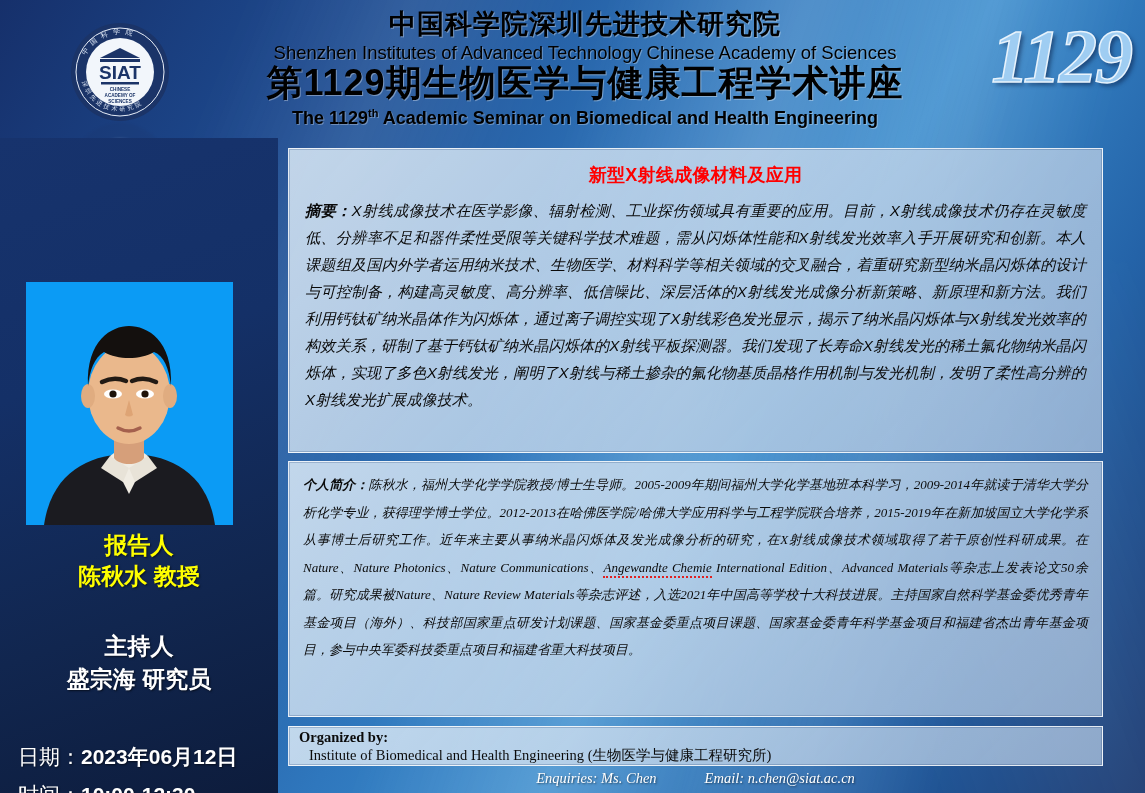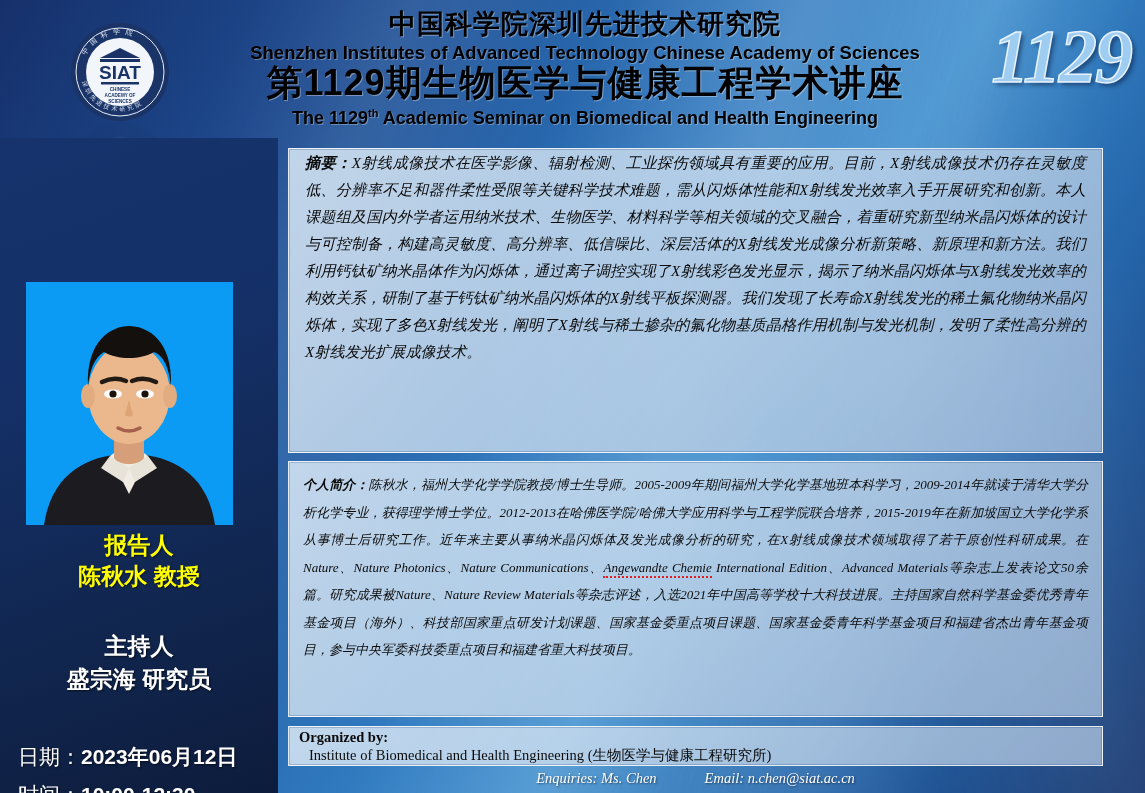--- a/index.html
+++ b/index.html
@@ -62,21 +62,21 @@
   #header-text {
     position: absolute; left: 190px; top: 8px; width: 790px;
     text-align: center;
   }
   .hd-cn1 {
     font-size: 27px; font-weight: bold; color: #000;
     letter-spacing: 1px; line-height: 32px;
     text-shadow: 1px 1px 0 rgba(255,255,255,0.35);
   }
   .hd-en1 {
-    font-size: 18.5px; font-weight: bold; color: #000;
+    font-size: 18.5px; font-weight: normal; color: #000;
     line-height: 26px; letter-spacing: 0px;
     text-shadow: 1px 1px 0 rgba(255,255,255,0.3);
   }
   .hd-cn2 {
     font-size: 36px; font-weight: bold; color: #000;
     letter-spacing: 1px; line-height: 34px;
     text-shadow: 1px 1px 0 rgba(255,255,255,0.35);
   }
   .hd-en2 {
     font-size: 18px; font-weight: bold; color: #000;
@@ -154,21 +154,21 @@
 
   #talk-title {
     margin: 14px 0 10px 0;
     text-align: center;
     font-size: 18px; font-weight: bold;
     color: #ff0000;
     font-family: "Liberation Sans", sans-serif;
     letter-spacing: 0.3px;
   }
   .body-text {
-    font-family: Liberation Serif, serif;
+    font-family: Liberation Sans, sans-serif;
     font-size: 15.2px;
     line-height: 27px;
     color: #0a0a0a;
     text-align: justify;
     padding: 0 14px;
     font-style: italic;
   }
   .body-text b { font-weight: bold; }
   #abstract-text { padding: 0 16px 0 16px; }
   #bio-text {
@@ -309,20 +309,21 @@
       <div class="detail-row">
         <span class="detail-label">时间：</span>
         <span class="detail-value">10:00-12:30</span>
       </div>
 
     </div>
 
   </div>
 
   <div class="panel" id="abstract-panel">
+    <div id="talk-title">新型X射线成像材料及应用</div>
     <div class="body-text" id="abstract-text"><b>摘要：</b><span>X射线成像技术在医学影像、辐射检测、工业探伤领域具有重要的应用。目前，X射线成像技术仍存在灵敏度低、分辨率不足和器件柔性受限等关键科学技术难题，需从闪烁体性能和X射线发光效率入手开展研究和创新。本人课题组及国内外学者运用纳米技术、生物医学、材料科学等相关领域的交叉融合，着重研究新型纳米晶闪烁体的设计与可控制备，构建高灵敏度、高分辨率、低信噪比、深层活体的X射线发光成像分析新策略、新原理和新方法。我们利用钙钛矿纳米晶体作为闪烁体，通过离子调控实现了X射线彩色发光显示，揭示了纳米晶闪烁体与X射线发光效率的构效关系，研制了基于钙钛矿纳米晶闪烁体的X射线平板探测器。我们发现了长寿命X射线发光的稀土氟化物纳米晶闪烁体，实现了多色X射线发光，阐明了X射线与稀土掺杂的氟化物基质晶格作用机制与发光机制，发明了柔性高分辨的X射线发光扩展成像技术。</span></div>
   </div>
 
   <div class="panel" id="bio-panel">
     <div id="bio-text"><b>个人简介：</b><span>陈秋水，福州大学化学学院教授/博士生导师。2005-2009年期间福州大学化学基地班本科学习，2009-2014年就读于清华大学分析化学专业，获得理学博士学位。2012-2013在哈佛医学院/哈佛大学应用科学与工程学院联合培养，2015-2019年在新加坡国立大学化学系从事博士后研究工作。近年来主要从事纳米晶闪烁体及发光成像分析的研究，在X射线成像技术领域取得了若干原创性科研成果。在Nature、Nature Photonics、Nature Communications、</span><span class="spellcheck">Angewandte Chemie</span><span> International Edition、Advanced Materials等杂志上发表论文50余篇。研究成果被Nature、Nature Review Materials等杂志评述，入选2021年中国高等学校十大科技进展。主持国家自然科学基金委优秀青年基金项目（海外）、科技部国家重点研发计划课题、国家基金委重点项目课题、国家基金委青年科学基金项目和福建省杰出青年基金项目，参与中央军委科技委重点项目和福建省重大科技项目。</span></div>
   </div>
 
   <div class="panel" id="organizer-panel">
     <div id="organizer-inner">
       <div class="org-label">Organized by:</div>

